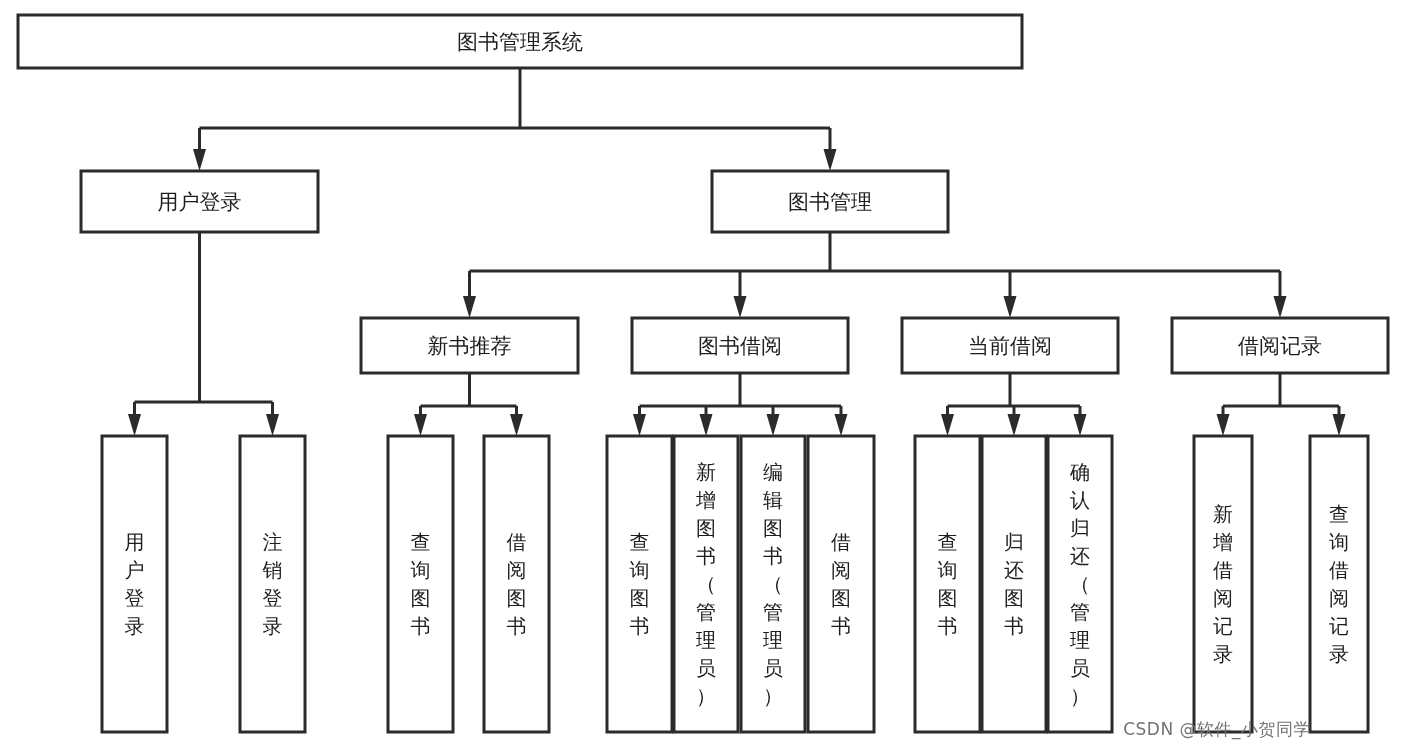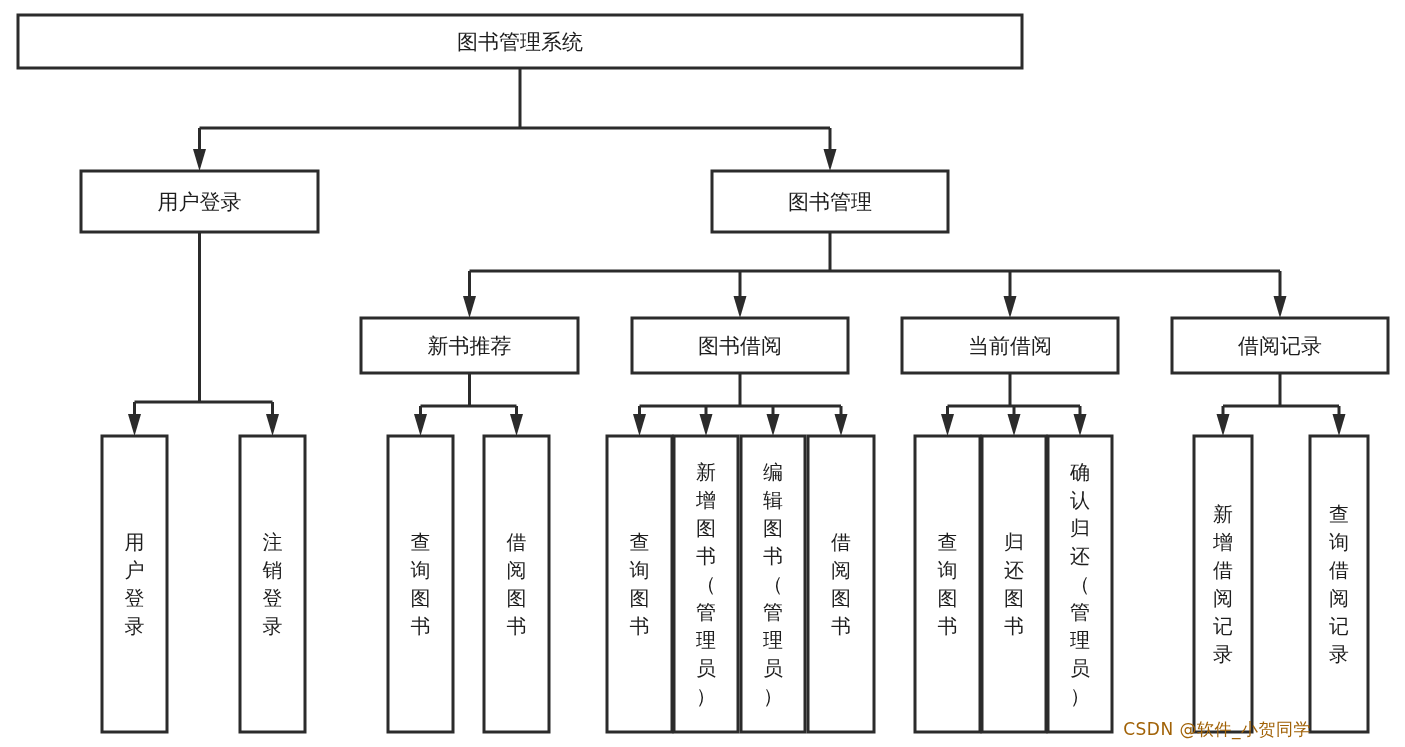--- a/index.html
+++ b/index.html
@@ -17,21 +17,21 @@
     font-family:"DejaVu Sans","Liberation Sans",sans-serif;
     font-size:21px;
     text-anchor:middle;
     dominant-baseline:central;
   }
   .node-label.vertical{font-size:20px;}
   .watermark{
     position:absolute;
     right:12px;
     bottom:6px;
-    color:#a16207;
+    color:#737373;
     font-size:17px;
     font-family:"DejaVu Sans","Liberation Sans",sans-serif;
     white-space:nowrap;
     letter-spacing:0.5px;
     user-select:none;
     text-align:center;
   }
 </style>
 </head>
 <body>

